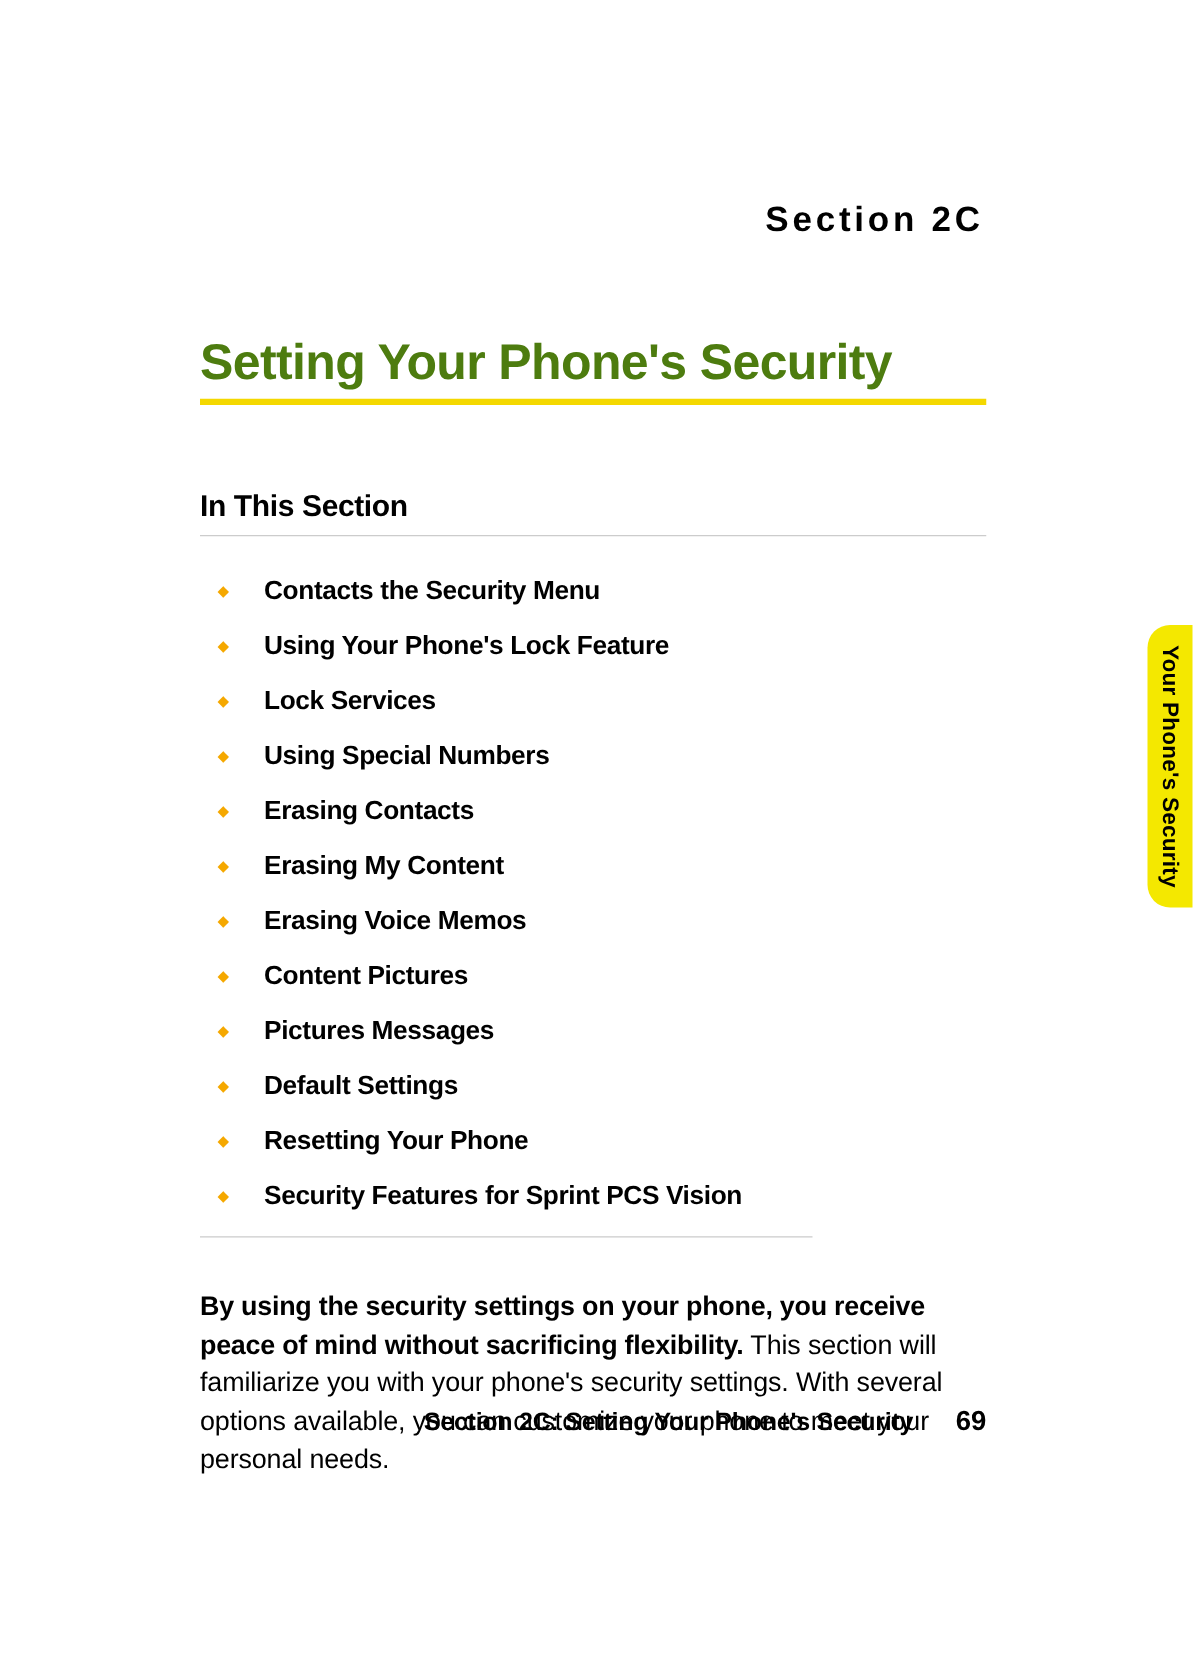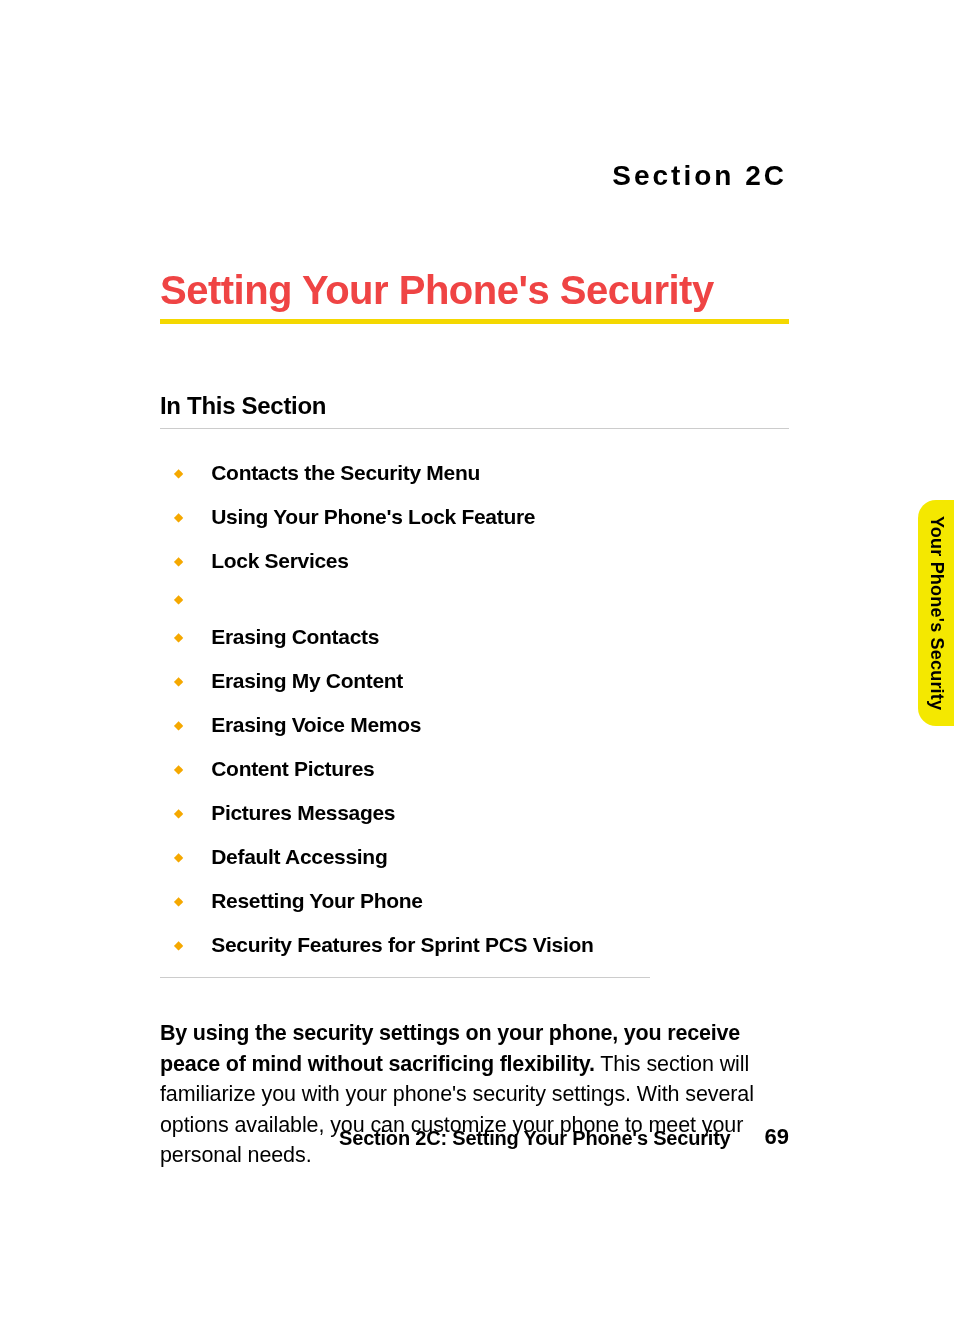--- a/index.html
+++ b/index.html
@@ -22,21 +22,21 @@
       font-size: 28px;
       font-weight: 700;
       letter-spacing: 3px;
       color: #000000;
       margin-bottom: 76px;
       padding-right: 2px;
     }
     .main-title {
       font-size: 40px;
       font-weight: 700;
-      color: #ef4444;
+      color: #4d7c0f;
       margin-bottom: 6px;
       letter-spacing: -0.5px;
     }
     .title-underline {
       height: 5px;
       background: #f4d800;
       width: 100%;
       margin-bottom: 68px;
     }
     .subsection-heading {
@@ -147,20 +147,21 @@
     <li class="toc-item">
       <span class="bullet">◆</span>
       <span class="toc-text">Using Your Phone's Lock Feature</span>
     </li>
     <li class="toc-item">
       <span class="bullet">◆</span>
       <span class="toc-text">Lock Services</span>
     </li>
     <li class="toc-item">
       <span class="bullet">◆</span>
+      <span class="toc-text">Using Special Numbers</span>
     </li>
     <li class="toc-item">
       <span class="bullet">◆</span>
       <span class="toc-text">Erasing Contacts</span>
     </li>
     <li class="toc-item">
       <span class="bullet">◆</span>
       <span class="toc-text">Erasing My Content</span>
     </li>
     <li class="toc-item">
@@ -170,21 +171,21 @@
     <li class="toc-item">
       <span class="bullet">◆</span>
       <span class="toc-text">Content Pictures</span>
     </li>
     <li class="toc-item">
       <span class="bullet">◆</span>
       <span class="toc-text">Pictures Messages</span>
     </li>
     <li class="toc-item">
       <span class="bullet">◆</span>
-      <span class="toc-text">Default Accessing</span>
+      <span class="toc-text">Default Settings</span>
     </li>
     <li class="toc-item">
       <span class="bullet">◆</span>
       <span class="toc-text">Resetting Your Phone</span>
     </li>
     <li class="toc-item">
       <span class="bullet">◆</span>
       <span class="toc-text">Security Features for Sprint PCS Vision</span>
     </li>
   </ul>

